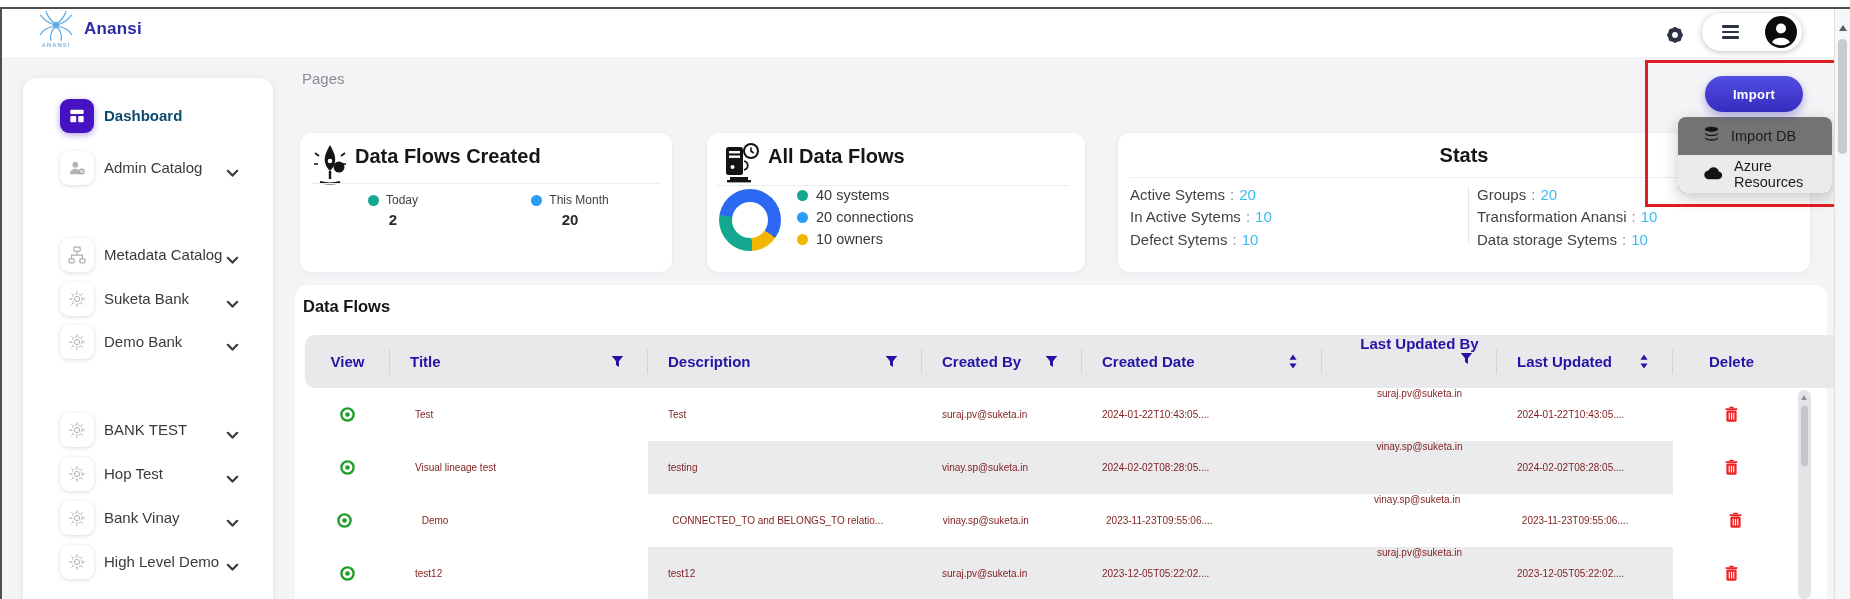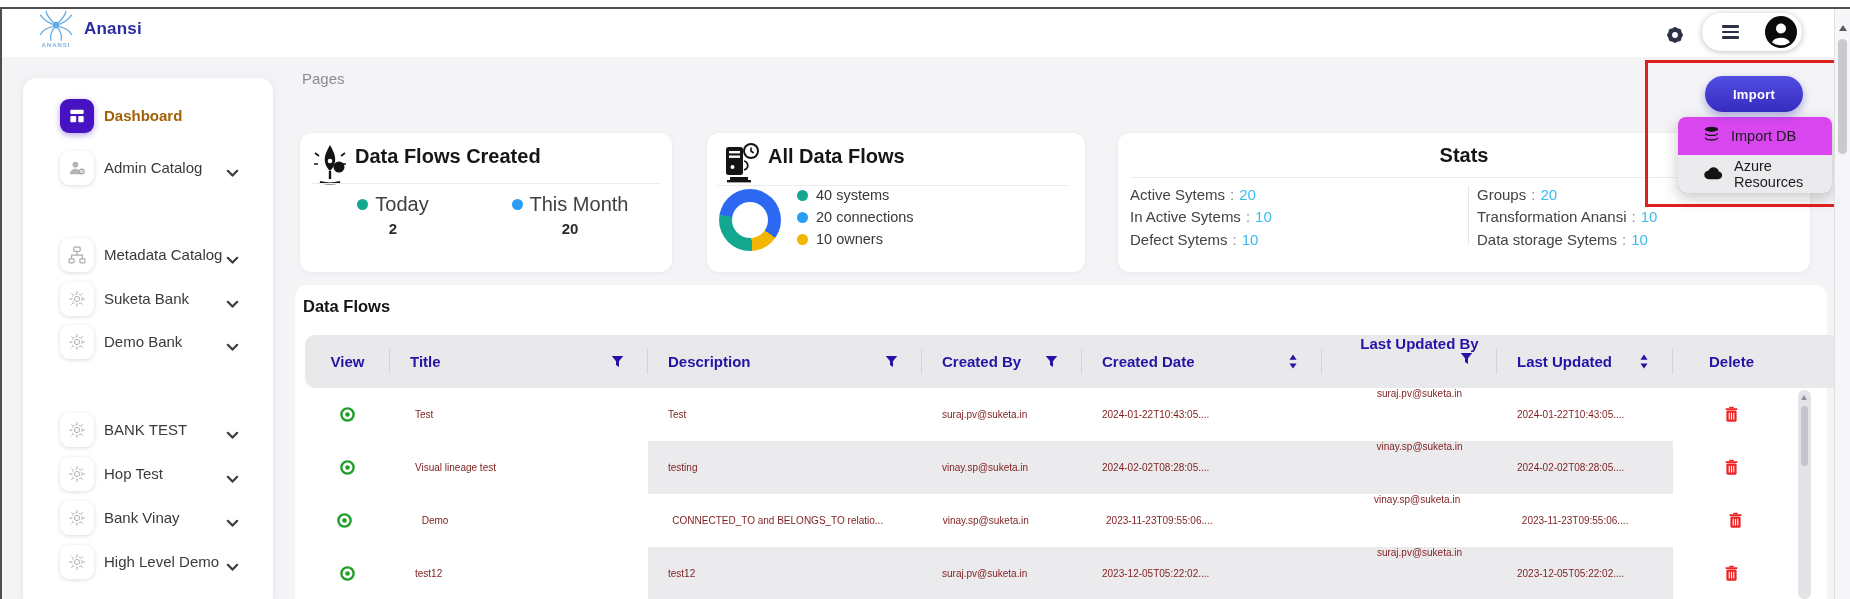--- a/index.html
+++ b/index.html
@@ -27,47 +27,47 @@
   .ps-arrow{position:absolute;left:4px;top:16px;width:0;height:0;border-left:4px solid transparent;border-right:4px solid transparent;border-bottom:6px solid #5c5c63;}
   .ps-thumb{position:absolute;left:3px;top:30px;width:9px;height:115px;background:#c9c9ce;border-radius:5px;}
   
   .sidebar{position:absolute;left:23px;top:78px;width:250px;height:521px;background:#fff;border-radius:14px 14px 0 0;
            box-shadow:0 1px 6px rgba(30,30,60,.08);}
   .snav{position:absolute;left:23px;width:250px;height:37px;cursor:pointer;}
   .tile{position:absolute;left:37px;top:0;width:34px;height:34px;border-radius:9px;background:#fff;
         box-shadow:0 1px 4px rgba(0,0,0,.14);display:flex;align-items:center;justify-content:center;}
   .tile.active{background:#4612c2;box-shadow:0 2px 6px rgba(70,18,194,.4);}
   .slabel{position:absolute;left:81px;top:0;line-height:34px;font-size:15px;font-weight:500;color:#3a3a3c;}
-  .slabel.active{font-weight:700;color:#a16207;}
+  .slabel.active{font-weight:700;color:#0c4a6e;}
   .chev{position:absolute;left:203px;top:13px;}
   
   .breadcrumb{position:absolute;left:302px;top:70px;font-size:15px;font-weight:400;color:#8b8b92;}
   
   .card{position:absolute;top:133px;height:139px;background:#fff;border-radius:12px;box-shadow:0 1px 5px rgba(20,20,60,.06);}
   .card-title{position:absolute;font-size:20px;font-weight:800;color:#161616;}
   .card-div{position:absolute;height:1px;background:#ededf0;}
   .dot{display:inline-block;width:11px;height:11px;border-radius:50%;flex:0 0 auto;}
   .dot.teal{background:#13a78f;}  .dot.blue{background:#2a9df4;}  .dot.yellow{background:#f2b600;}
   .m-col{position:absolute;top:193px;width:130px;text-align:center;}
-  .m-top{display:flex;align-items:center;justify-content:center;gap:7px;font-size:20px;color:#3f3f44;}
+  .m-top{display:flex;align-items:center;justify-content:center;gap:7px;font-size:12px;color:#3f3f44;}
   .m-val{margin-top:4px;font-size:15px;font-weight:700;color:#2b2b2e;}
   .donut{position:absolute;left:719px;top:189px;width:62px;height:62px;border-radius:50%;
          background:conic-gradient(from 280deg,#2d68f2 0 57%,#f2b600 57% 71%,#13a78f 71% 100%);}
   .donut-hole{position:absolute;left:13px;top:13px;width:36px;height:36px;border-radius:50%;background:#fff;}
   .leg-row{position:absolute;left:797px;display:flex;align-items:center;gap:8px;font-size:14.5px;color:#37373c;}
   .statline{line-height:22.3px;font-size:15px;color:#434347;white-space:nowrap;}
   .ssep{color:#8d8d93;margin:0 5px;}
   .sval{color:#38bdee;}
   .stats-vdiv{position:absolute;left:1468px;top:186px;width:1px;height:58px;background:#e6e6ea;}
   
   .import-btn{position:absolute;left:1705px;top:76px;width:98px;height:36px;border-radius:18px;border:none;
               background:linear-gradient(180deg,#524ee2,#352cbe);color:#fff;font-size:13px;font-weight:700;
               font-family:"Liberation Sans",sans-serif;letter-spacing:.3px;cursor:pointer;z-index:41;
               box-shadow:0 4px 9px rgba(43,32,180,.35);}
-  .import-menu{position:absolute;left:1678px;top:117px;width:154px;height:76px;background:#d946ef;border-radius:8px;
+  .import-menu{position:absolute;left:1678px;top:117px;width:154px;height:76px;background:#737373;border-radius:8px;
                box-shadow:0 5px 16px rgba(0,0,0,.22);z-index:40;overflow:hidden;}
   .imi{height:38px;display:flex;align-items:center;padding-left:25px;gap:11px;font-size:14.5px;color:#1c1c1f;cursor:pointer;}
   .imi.hl{background:#ebebed;}
   .hlbox{position:absolute;left:1645px;top:60px;width:203px;height:147px;border:3px solid #de1f1f;
          box-sizing:border-box;z-index:50;pointer-events:none;}
   
   .table-card{position:absolute;left:295px;top:285px;width:1532px;height:314px;background:#fff;border-radius:12px 12px 0 0;}
   .table-title{position:absolute;left:303px;top:297px;font-size:16.5px;font-weight:800;color:#151517;}
   .thead{position:absolute;left:305px;top:335px;width:1734px;height:53px;background:#e9e9ec;border-radius:10px;display:flex;}
   .hcell{position:relative;display:flex;align-items:center;font-size:15px;font-weight:700;color:#2413a5;padding-left:20px;box-sizing:border-box;}

